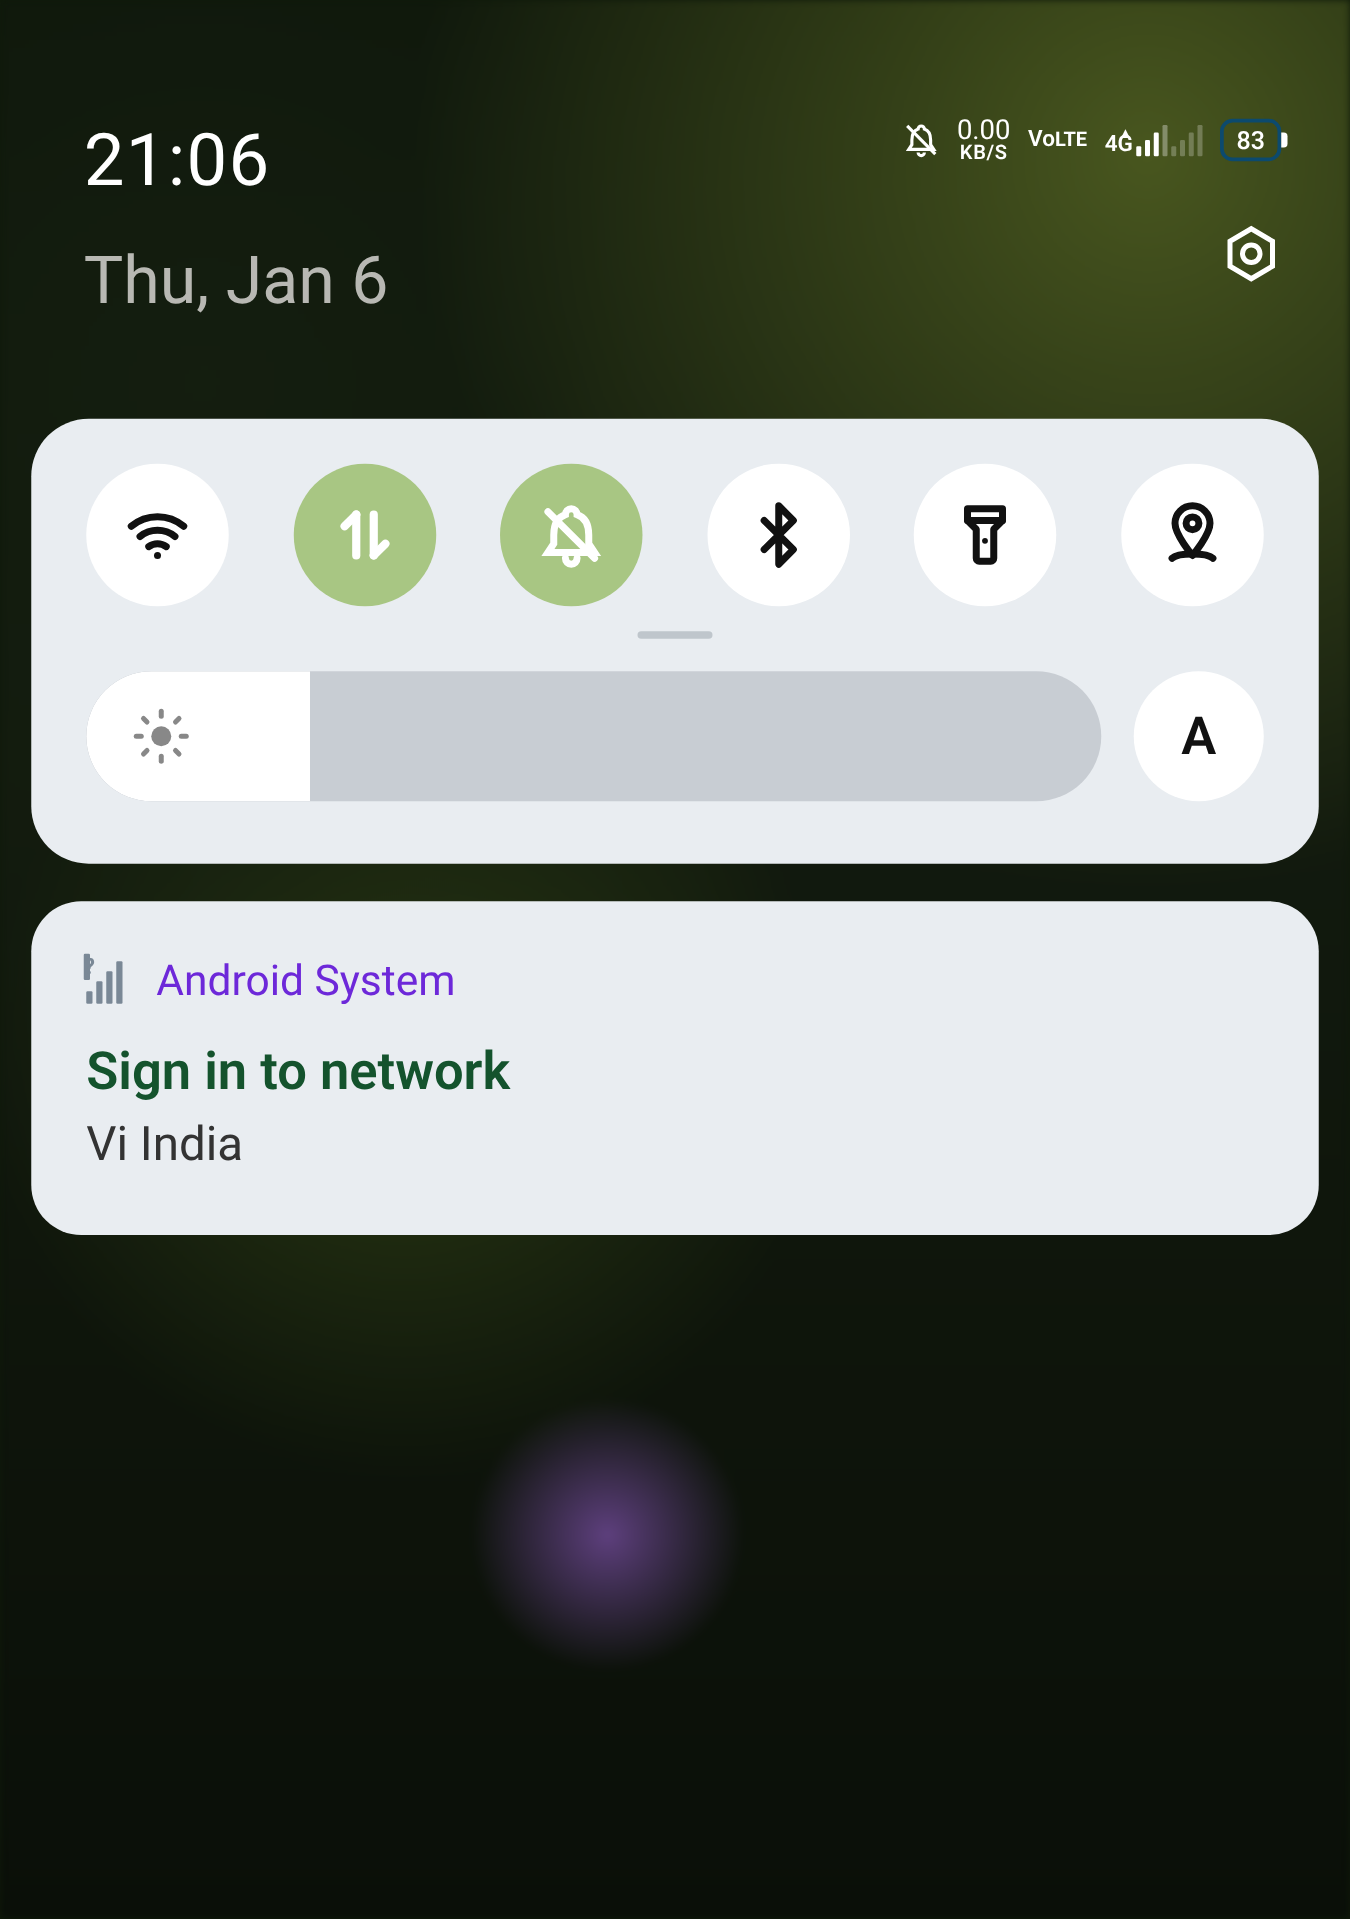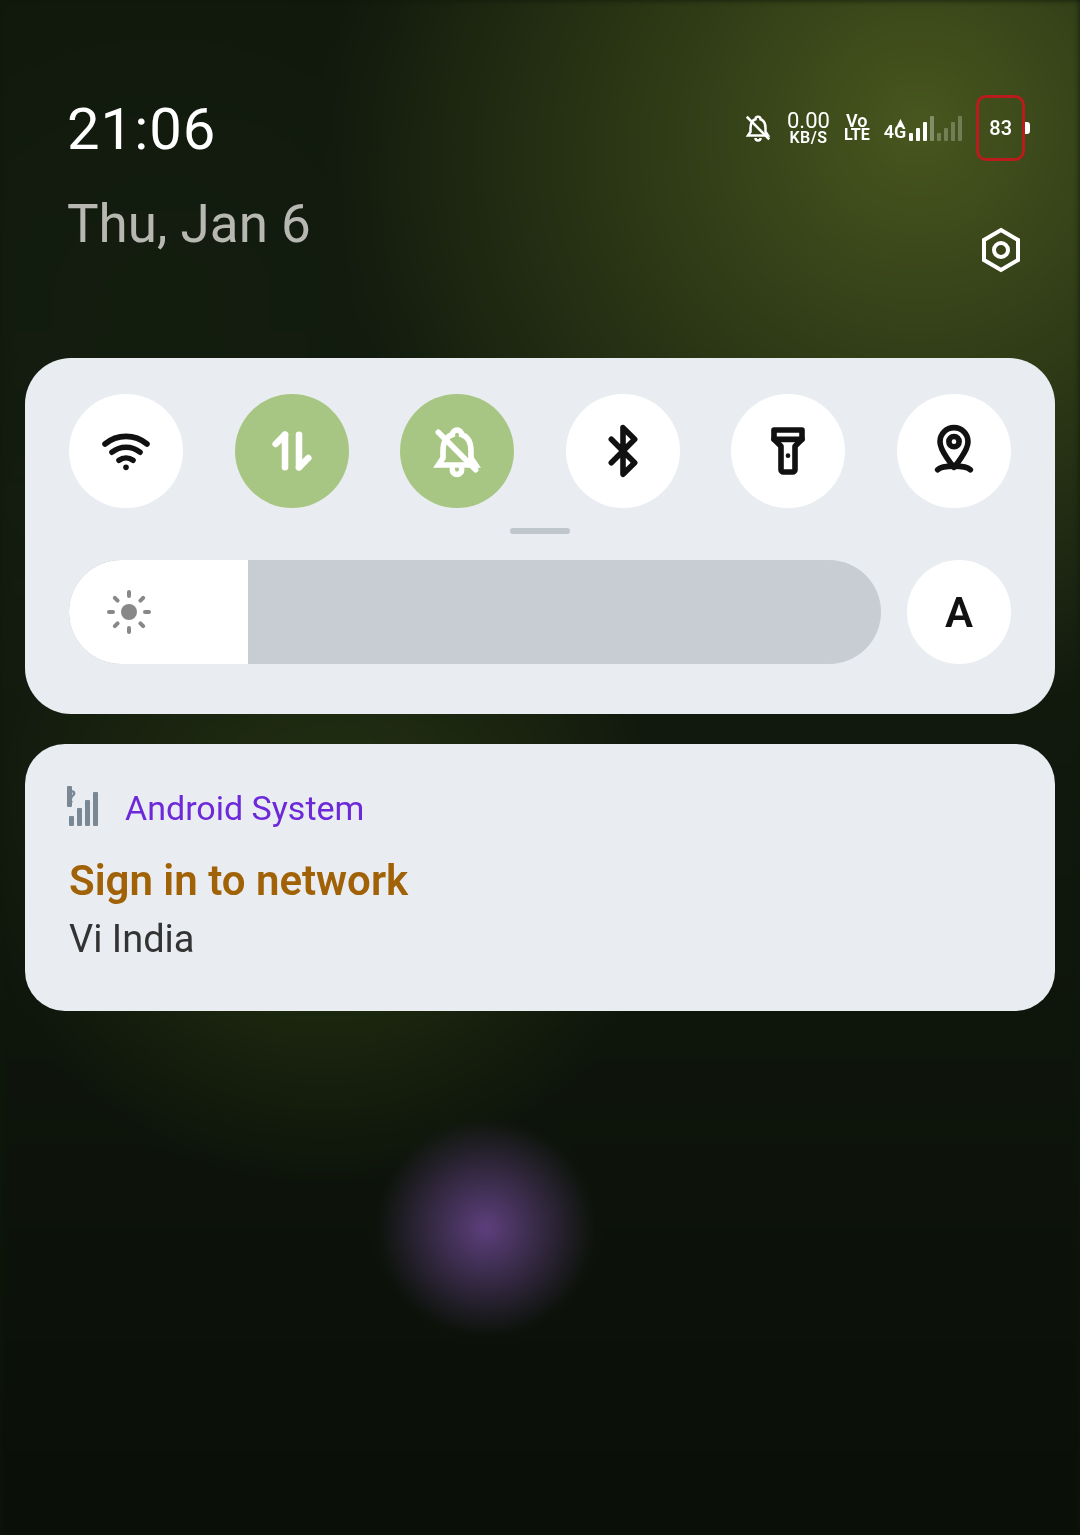--- a/index.html
+++ b/index.html
@@ -28,52 +28,52 @@
   .status-bar {
     display: flex;
     justify-content: space-between;
     align-items: flex-start;
     padding: 95px 55px 0 55px;
   }
   .status-left { display: flex; flex-direction: column; margin-left: 12px; }
   .time { font-size: 58px; font-weight: 400; color: #fff; letter-spacing: 1px; }
   .date { font-size: 53px; color: #b8b8b3; margin-top: 30px; }
   .status-right-top { display:flex; align-items:center; gap:14px; }
-  .status-icons-group { display:flex; flex-direction:column; align-items:flex-end; gap:55px; }
+  .status-icons-group { display:flex; flex-direction:column; align-items:flex-end; gap:40px; }
   .settings-gear { margin-top: 10px; }
   .dnd-icon, .speed-block, .volte, .sig-block, .battery {
     color: #fff;
     display: flex;
     align-items: center;
   }
   .speed-block { flex-direction: column; line-height: 0.85; align-items: center; }
   .speed-top { font-size: 22px; font-weight: 400; }
   .speed-bot { font-size: 16px; font-weight: 600; letter-spacing: 0.5px; }
-  .volte { flex-direction: column; line-height: 0.8; }
+  .volte { flex-direction: row; line-height: 0.8; }
   .volte-vo { font-size: 18px; font-weight: 600; }
   .volte-lte { font-size: 16px; font-weight: 700; }
   .sig-block { align-items: center; gap: 3px; }
   .sig4g { font-size: 18px; font-weight:600; display:flex; flex-direction:column; align-items:flex-end; line-height:0.7; }
   .sig4g .up { font-size:12px; }
   .sigbars { display:flex; align-items:flex-end; gap:3px; height:26px; }
   .sigbars span { width:4px; background:#fff; border-radius:1px; }
   .sigbars span:nth-child(1){height:8px;}
   .sigbars span:nth-child(2){height:13px;}
   .sigbars span:nth-child(3){height:19px;}
   .sigbars span:nth-child(4){height:25px; background:#ffffff55;}
   .sigbars2 { display:flex; align-items:flex-end; gap:3px; height:26px; }
   .sigbars2 span { width:4px; background:#ffffff40; border-radius:1px; }
   .sigbars2 span:nth-child(1){height:8px;}
   .sigbars2 span:nth-child(2){height:13px;}
   .sigbars2 span:nth-child(3){height:19px;}
   .sigbars2 span:nth-child(4){height:25px;}
   .battery {
-    border: 3px solid #b91c1c;
+    border: 3px solid #0c4a6e;
     border-radius: 10px;
-    padding: 18px 10px;
+    padding: 2px 10px;
     font-size: 20px;
     font-weight: 500;
     position: relative;
   }
   .battery::after {
     content: "";
     position: absolute;
     right: -8px;
     top: 50%;
     transform: translateY(-50%);
@@ -163,21 +163,21 @@
     display:flex; align-items:flex-end; gap:3px;
     position:relative;
   }
   .notif-app-icon .q { position:absolute; left:-2px; top:-4px; font-size:18px; color:#7a8896; font-weight:700;}
   .notif-app-icon span { width:5px; background:#7a8896; border-radius:1px;}
   .notif-app-icon span:nth-child(2){height:10px;}
   .notif-app-icon span:nth-child(3){height:18px;}
   .notif-app-icon span:nth-child(4){height:26px;}
   .notif-app-icon span:nth-child(5){height:34px;}
   .notif-app-name { font-size: 34px; color:#6d28d9; }
-  .notif-title { font-size: 42px; font-weight:600; color:#a16207; margin-top:28px; }
+  .notif-title { font-size: 42px; font-weight:600; color:#14532d; margin-top:28px; }
   .notif-body { font-size: 38px; color:#333; margin-top:12px; }
 </style>
 </head>
 <body>
 <div class="bg-wallpaper"></div>
 
 <div class="content">
 
   <div class="status-bar">
     <div class="status-left">

